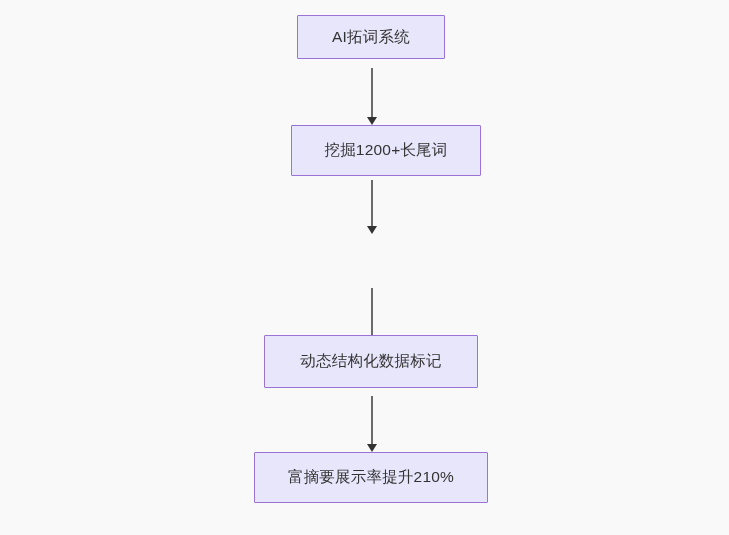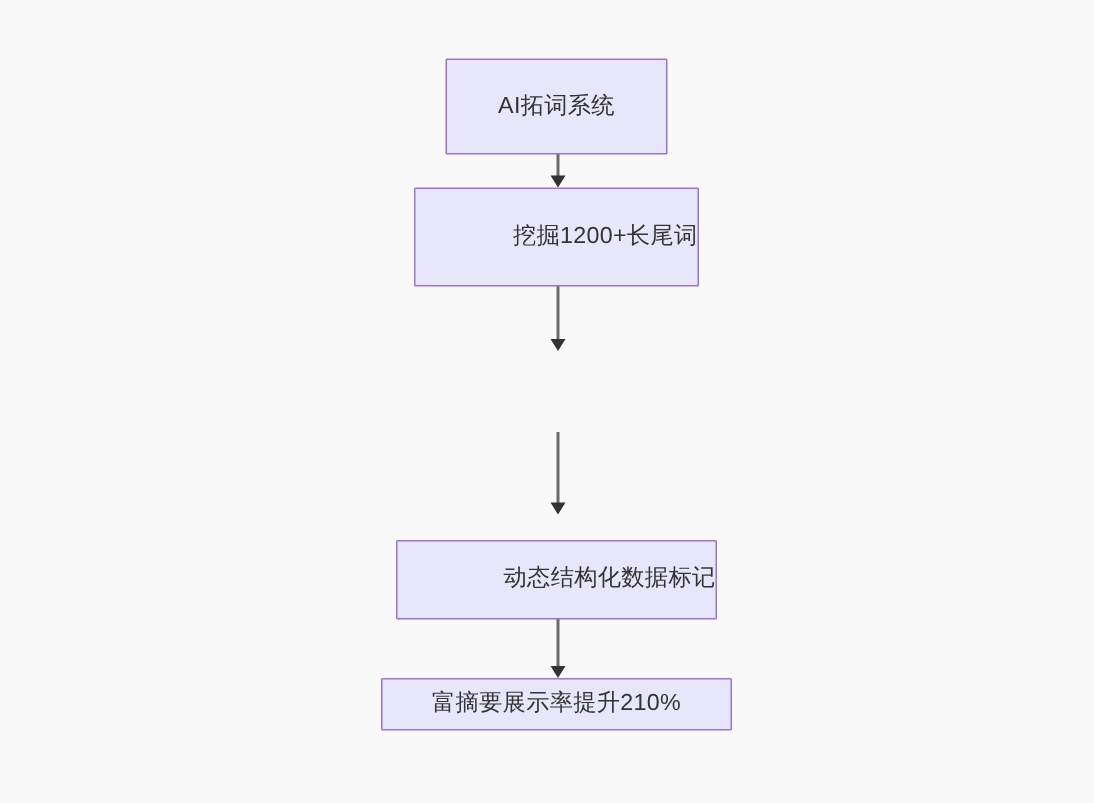--- a/index.html
+++ b/index.html
@@ -71,30 +71,30 @@
   </div>
   <div class="edge" id="edge-3" style="left: 371px; top: 288px; height: 55px;">
     <div class="edge-line" style="height: 48px;"></div>
     <div class="edge-arrow" style="top: 47px;"></div>
   </div>
   <div class="edge" id="edge-4" style="left: 371px; top: 396px; height: 56px;">
     <div class="edge-line" style="height: 49px;"></div>
     <div class="edge-arrow" style="top: 48px;"></div>
   </div>
 
-  <div class="node" id="node-1" style="left: 297px; top: 15px; width: 148px; height: 64px; margin-top: 24px;">
+  <div class="node" id="node-1" style="left: 297px; top: 15px; width: 148px; height: 44px;">
     <span class="node-label">AI拓词系统</span>
   </div>
 
-  <div class="node" id="node-2" style="left: 276px; top: 125px; width: 190px; height: 66px; justify-content: flex-end;">
+  <div class="node" id="node-2" style="left: 291px; top: 125px; width: 190px; height: 51px;">
     <span class="node-label">挖掘1200+长尾词</span>
   </div>
 
 
-  <div class="node" id="node-4" style="left: 264px; top: 360px; width: 214px; height: 53px; justify-content: flex-end;">
+  <div class="node" id="node-4" style="left: 264px; top: 335px; width: 214px; height: 53px;">
     <span class="node-label">动态结构化数据标记</span>
   </div>
 
-  <div class="node" id="node-5" style="left: 254px; top: 452px; width: 234px; height: 35px;">
+  <div class="node" id="node-5" style="left: 254px; top: 452px; width: 234px; height: 51px;">
     <span class="node-label">富摘要展示率提升210%</span>
   </div>
 
 </div>
 
 </body></html>

